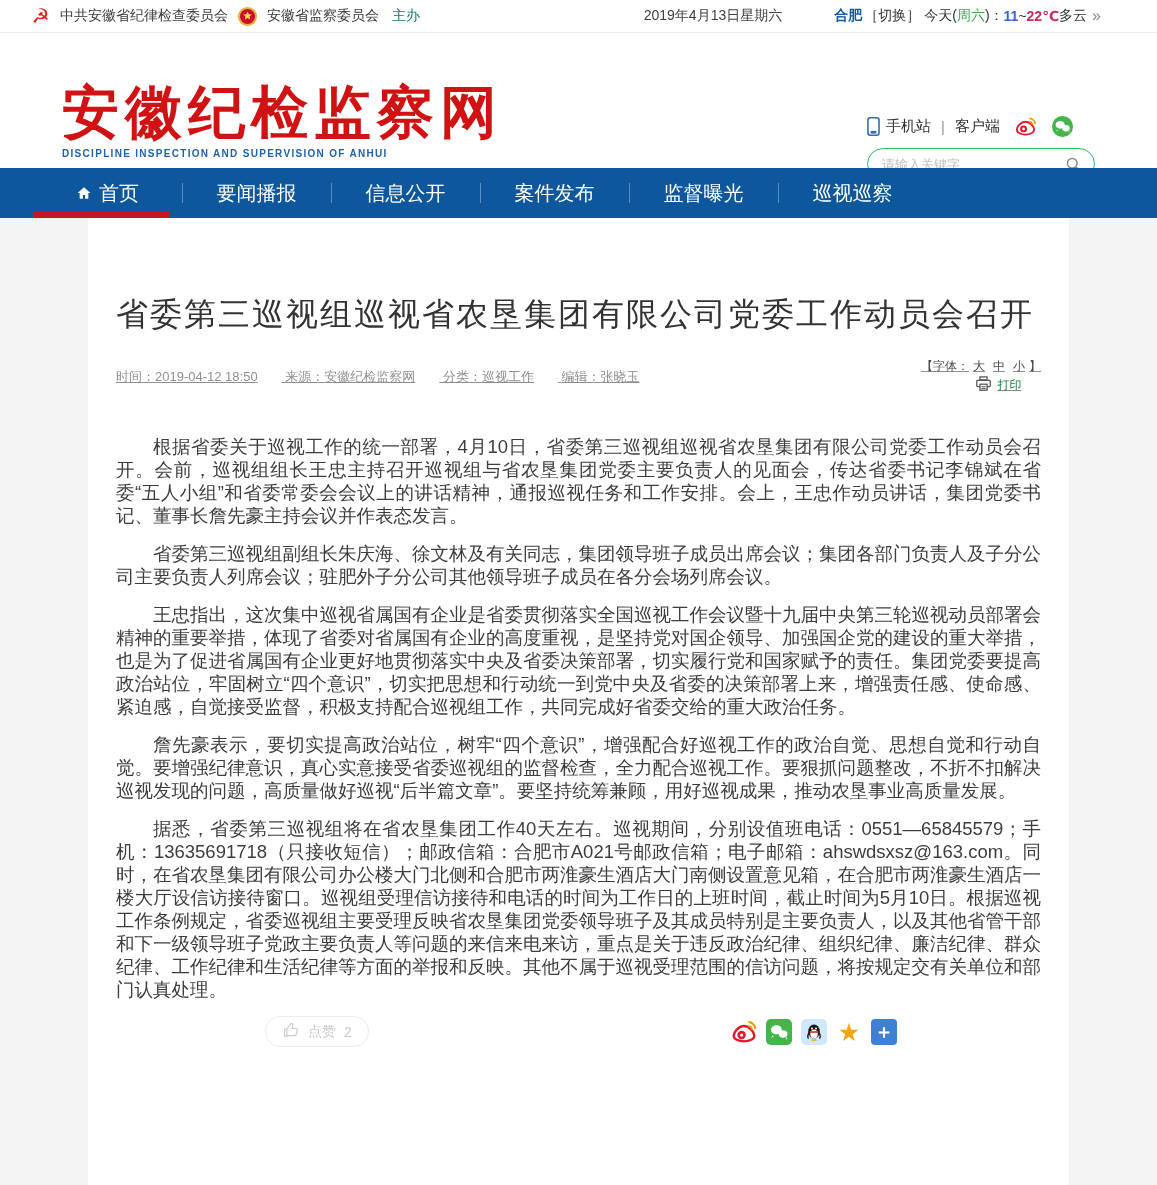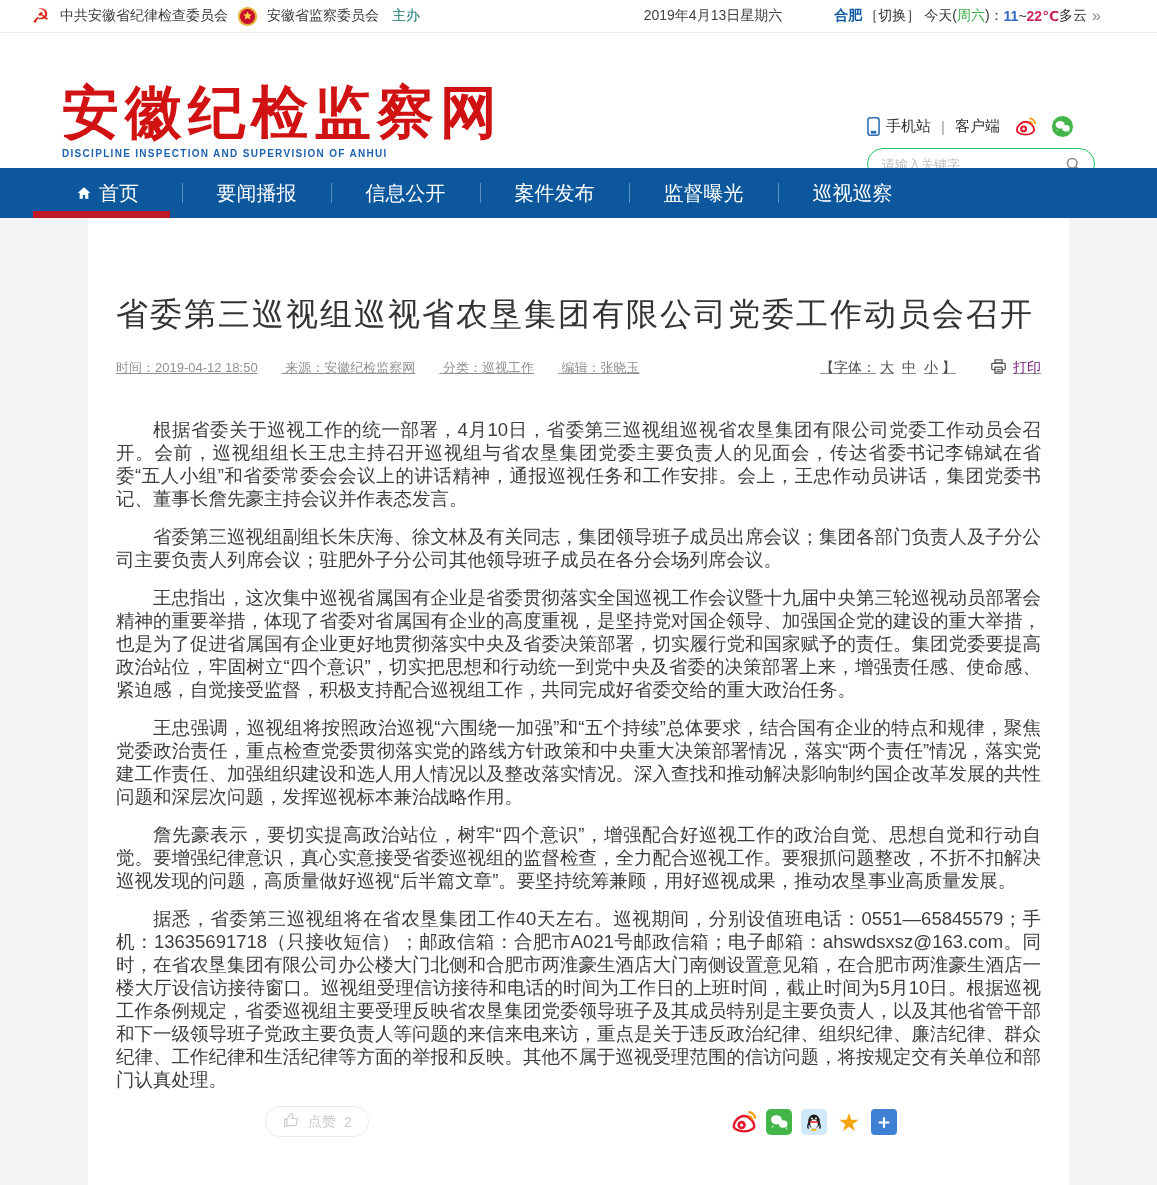--- a/index.html
+++ b/index.html
@@ -45,23 +45,23 @@
   .nav-item { width:149px; display:flex; align-items:center; justify-content:center; color:#fff; font-size:20px; position:relative; cursor:pointer; }
   .nav-item .home-icon { margin-right:7px; display:inline-flex; }
   .nav-item + .nav-item::before { content:""; position:absolute; left:0; top:15px; height:20px; width:1px; background:rgba(255,255,255,.33); }
   .active-underline { position:absolute; left:33px; bottom:0; width:137px; height:7px; background:#c01824; }
 
   
   .content { margin:0 88px; background:#fff; height:967px; padding:76px 28px 0; }
   .article-title { margin:0; font-size:32px; font-weight:400; color:#333; letter-spacing:2px; line-height:1.25; }
   .meta { margin-top:24px; display:flex; justify-content:space-between; align-items:center; font-size:13px; color:#8f8f8f;text-decoration:underline; }
   .meta-left .pair { margin-right:24px; }
-  .meta-right { display:flex; align-items:center; color:#4a4a4a; font-size:14px; }
+  .meta-right { display:flex; align-items:center; color:#4a4a4a; font-size:12px;flex-direction:column; }
   .font-ctl .size { margin:0 4px; cursor:pointer; }
-  .print-btn { margin-left:34px; display:inline-flex; gap:6px; align-items:center; cursor:pointer; color:#701a75; }
+  .print-btn { margin-left:34px; display:inline-flex; gap:6px; align-items:center; cursor:pointer; color:#15803d; }
   .article-body { margin-top:40px; }
   .article-body p { margin:0 0 15px; font-size:18.5px; line-height:23px; color:#3d3d3d; text-indent:2em; text-align:justify; }
 
   .article-footer { display:flex; align-items:center; margin-top:14px; }
   .like-btn { margin-left:149px; display:inline-flex; align-items:center; gap:8px; border:1px solid #ebebeb; background:#fff; border-radius:15px; padding:4px 16px; color:#c9c9c9; font-size:14px; cursor:pointer; font-family:inherit; }
   .share { margin-left:auto; margin-right:144px; display:flex; gap:9px; align-items:center; }
   .s-icon { width:26px; height:26px; cursor:pointer; display:inline-flex; align-items:center; justify-content:center; }
   .star-glyph { font-size:25px; line-height:26px; color:#f5a60f; }
   .plus-box { width:26px; height:26px; background:#3f7fd4; border-radius:4px; color:#fff; font-size:19px; font-weight:bold; display:flex; align-items:center; justify-content:center; }
 </style>
@@ -203,21 +203,20 @@
           </span>
           <span>打印</span>
         </span>
       </div>
     </div>
 
     <div class="article-body">
       <p>根据省委关于巡视工作的统一部署，4月10日，省委第三巡视组巡视省农垦集团有限公司党委工作动员会召开。会前，巡视组组长王忠主持召开巡视组与省农垦集团党委主要负责人的见面会，传达省委书记李锦斌在省委“五人小组”和省委常委会会议上的讲话精神，通报巡视任务和工作安排。会上，王忠作动员讲话，集团党委书记、董事长詹先豪主持会议并作表态发言。</p>
       <p>省委第三巡视组副组长朱庆海、徐文林及有关同志，集团领导班子成员出席会议；集团各部门负责人及子分公司主要负责人列席会议；驻肥外子分公司其他领导班子成员在各分会场列席会议。</p>
       <p>王忠指出，这次集中巡视省属国有企业是省委贯彻落实全国巡视工作会议暨十九届中央第三轮巡视动员部署会精神的重要举措，体现了省委对省属国有企业的高度重视，是坚持党对国企领导、加强国企党的建设的重大举措，也是为了促进省属国有企业更好地贯彻落实中央及省委决策部署，切实履行党和国家赋予的责任。集团党委要提高政治站位，牢固树立“四个意识”，切实把思想和行动统一到党中央及省委的决策部署上来，增强责任感、使命感、紧迫感，自觉接受监督，积极支持配合巡视组工作，共同完成好省委交给的重大政治任务。</p>
-      <p>王忠强调，巡视组将按照政治巡视“六围绕一加强”和“五个持续”总体要求，结合国有企业的特点和规律，聚焦党委政治责任，重点检查党委贯彻落实党的路线方针政策和中央重大决策部署情况，落实“两个责任”情况，落实党建工作责任、加强组织建设和选人用人情况以及整改落实情况。深入查找和推动解决影响制约国企改革发展的共性问题和深层次问题，发挥巡视标本兼治战略作用。</p>
       <p>詹先豪表示，要切实提高政治站位，树牢“四个意识”，增强配合好巡视工作的政治自觉、思想自觉和行动自觉。要增强纪律意识，真心实意接受省委巡视组的监督检查，全力配合巡视工作。要狠抓问题整改，不折不扣解决巡视发现的问题，高质量做好巡视“后半篇文章”。要坚持统筹兼顾，用好巡视成果，推动农垦事业高质量发展。</p>
       <p>据悉，省委第三巡视组将在省农垦集团工作40天左右。巡视期间，分别设值班电话：0551—65845579；手机：13635691718（只接收短信）；邮政信箱：合肥市A021号邮政信箱；电子邮箱：ahswdsxsz@163.com。同时，在省农垦集团有限公司办公楼大门北侧和合肥市两淮豪生酒店大门南侧设置意见箱，在合肥市两淮豪生酒店一楼大厅设信访接待窗口。巡视组受理信访接待和电话的时间为工作日的上班时间，截止时间为5月10日。根据巡视工作条例规定，省委巡视组主要受理反映省农垦集团党委领导班子及其成员特别是主要负责人，以及其他省管干部和下一级领导班子党政主要负责人等问题的来信来电来访，重点是关于违反政治纪律、组织纪律、廉洁纪律、群众纪律、工作纪律和生活纪律等方面的举报和反映。其他不属于巡视受理范围的信访问题，将按规定交有关单位和部门认真处理。</p>
     </div>
 
     <div class="article-footer">
       <button class="like-btn">
         <span>
           <svg width="18" height="18" viewBox="0 0 24 24" fill="none" stroke="#cfcfcf" stroke-width="1.7">
               <path d="M3.5 11h3v9.5h-3z"></path>
               <path d="M6.5 19.5h10.6a2 2 0 0 0 2-1.6l1.3-6.2a1.7 1.7 0 0 0-1.7-2h-5.2l.9-4.4a1.7 1.7 0 0 0-3-1.4L6.5 11"></path>

